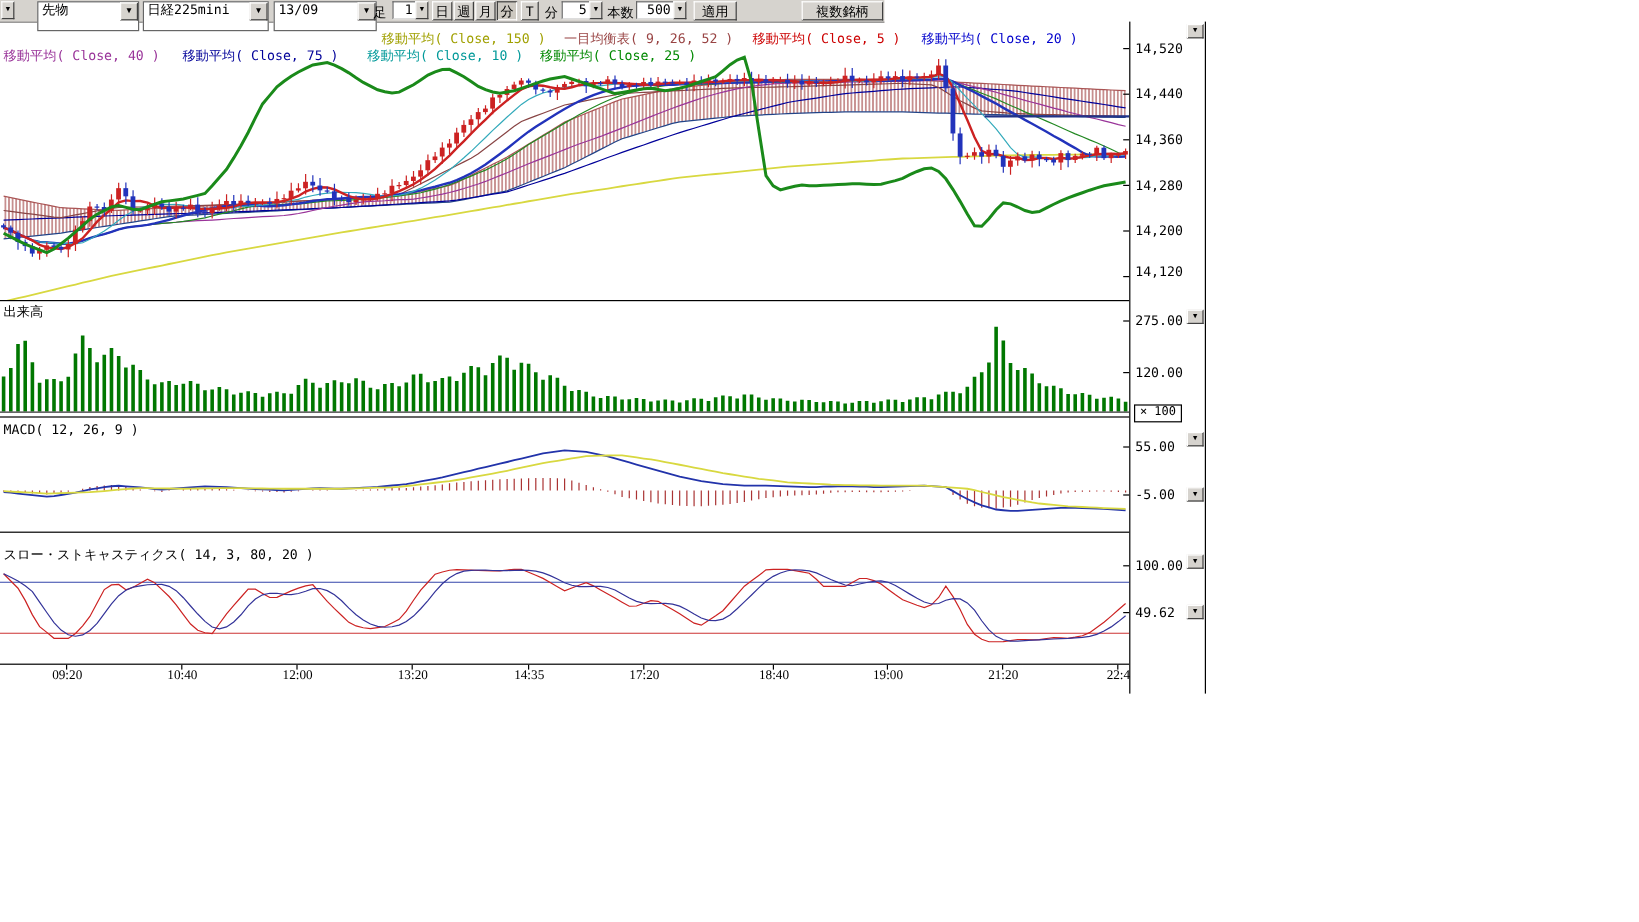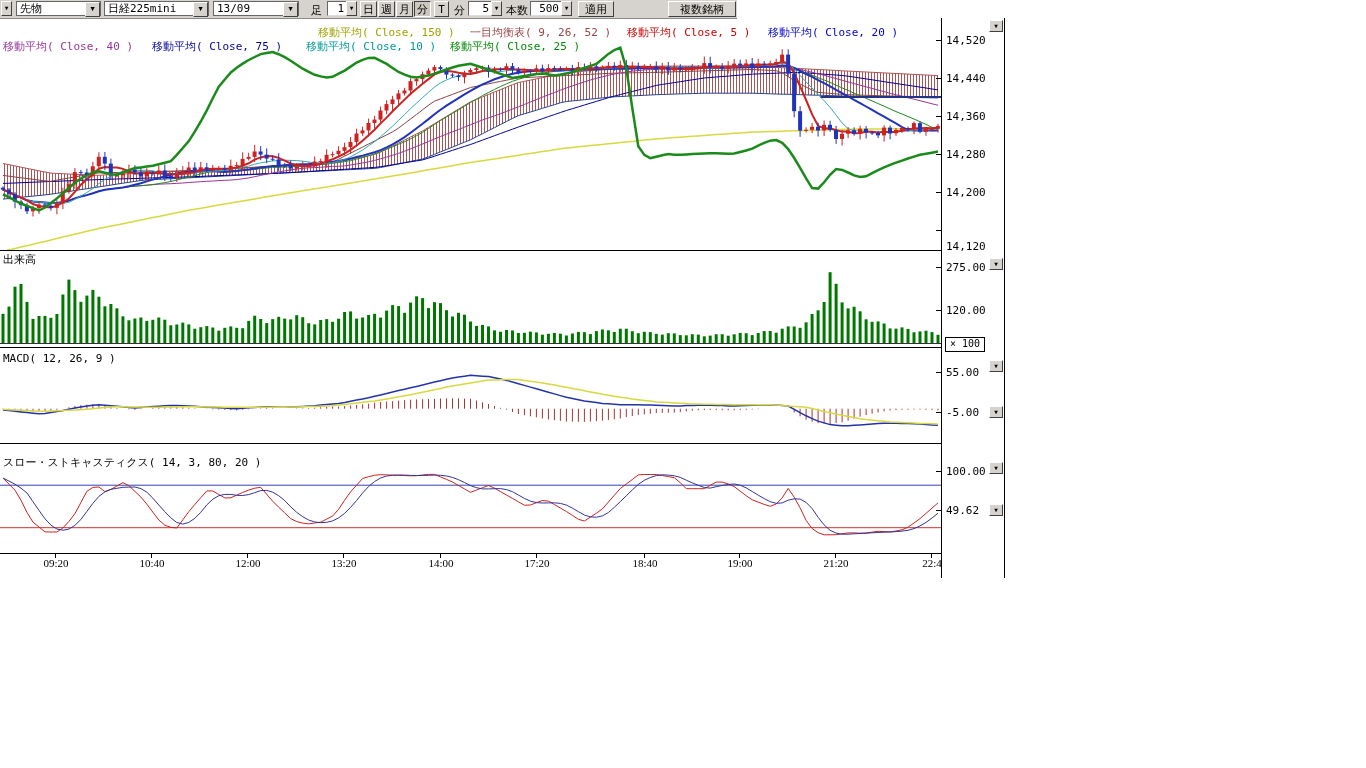--- a/index.html
+++ b/index.html
@@ -1,20 +1,20 @@
 <!DOCTYPE html>
 <html><head>
 <meta charset="utf-8">
 <style>
   html,body{margin:0;padding:0;background:#fff;width:1366px;height:768px;overflow:hidden;
     font-family:"DejaVu Sans Mono","Liberation Sans",sans-serif;}
   #app{position:relative;width:1366px;height:768px;background:#fff;}
   
   .toolbar{position:absolute;left:0;top:0;width:737px;height:18px;background:#d6d3ce;border-bottom:1px solid #8a8a8a;}
-  .combo{position:absolute;top:1px;height:15px;background:#fff;border:1px solid #666;box-sizing:border-box;font-size:11px;line-height:13px;}
+  .combo{position:absolute;top:1px;height:25px;background:#fff;border:1px solid #666;box-sizing:border-box;font-size:11px;line-height:13px;margin-left:15px;}
   .combo-text{position:absolute;left:3px;top:0;white-space:nowrap;}
   .combo-arrow{position:absolute;right:0;top:0;width:13px;height:13px;background:#d6d3ce;border:1px solid;border-color:#fff #404040 #404040 #fff;font-size:7px;line-height:12px;text-align:center;color:#000;}
   .mini-dd{position:absolute;top:1px;width:11px;height:15px;background:#d6d3ce;border:1px solid;border-color:#fff #404040 #404040 #fff;box-sizing:border-box;font-size:6px;line-height:12px;text-align:center;}
   .tb-label{position:absolute;top:3px;font-size:11px;color:#000;white-space:nowrap;}
   .tb-input{position:absolute;top:1px;height:13px;border:1px solid;border-color:#666 #ddd #ddd #666;background:#fff;font-size:11px;padding:0 2px;text-align:right;box-sizing:content-box;font-family:inherit;}
   .tb-btn{position:absolute;top:1px;height:16px;background:#d6d3ce;border:1px solid;border-color:#fff #404040 #404040 #fff;font-size:11px;line-height:13px;padding:0;text-align:center;font-family:inherit;cursor:default;}
   .tb-btn.pressed{border-color:#404040 #fff #fff #404040;background:#ccc8c0;}
   
   .hseg{position:absolute;font-size:11px;white-space:nowrap;}
   .hl1{top:25px;}.hl2{top:39px;}
@@ -746,21 +746,21 @@
   <div class="sep" style="top:443px"></div>
   <div class="sep" style="top:553px"></div>
   <div class="vline" style="left:941px;top:18px;height:560px"></div>
   <div class="vline" style="left:1004px;top:18px;height:560px"></div>
 
   <span class="axis-label" style="top:34px">14,520</span>
   <span class="axis-label" style="top:72px">14,440</span>
   <span class="axis-label" style="top:110px">14,360</span>
   <span class="axis-label" style="top:148px">14,280</span>
   <span class="axis-label" style="top:186px">14,200</span>
-  <span class="axis-label" style="top:240px">14,120</span>
+  <span class="axis-label" style="top:220px">14,120</span>
 
   <span class="axis-label" style="top:261px">275.00</span>
   <span class="axis-label" style="top:304px">120.00</span>
   <span class="mult-box">× 100</span>
 
   <span class="axis-label" style="top:366px">55.00</span>
   <span class="axis-label" style="top:406px">-5.00</span>
 
   <span class="axis-label" style="top:465px">100.00</span>
   <span class="axis-label" style="top:504px">49.62</span>
@@ -775,21 +775,21 @@
   <div class="htick" style="top:310px"></div>
   <div class="htick" style="top:372px"></div>
   <div class="htick" style="top:412px"></div>
   <div class="htick" style="top:471px"></div>
   <div class="htick" style="top:510px"></div>
 
   <span class="time-label" style="left:38px">09:20</span>
   <span class="time-label" style="left:134px">10:40</span>
   <span class="time-label" style="left:230px">12:00</span>
   <span class="time-label" style="left:326px">13:20</span>
-  <span class="time-label" style="left:423px">14:00</span>
+  <span class="time-label" style="left:423px">14:35</span>
   <span class="time-label" style="left:519px">17:20</span>
   <span class="time-label" style="left:627px">18:40</span>
   <span class="time-label" style="left:722px">19:00</span>
   <span class="time-label" style="left:818px">21:20</span>
   <span class="time-label" style="left:914px">22:4</span>
   <div class="vtick" style="left:55px"></div>
   <div class="vtick" style="left:151px"></div>
   <div class="vtick" style="left:247px"></div>
   <div class="vtick" style="left:343px"></div>
   <div class="vtick" style="left:440px"></div>

